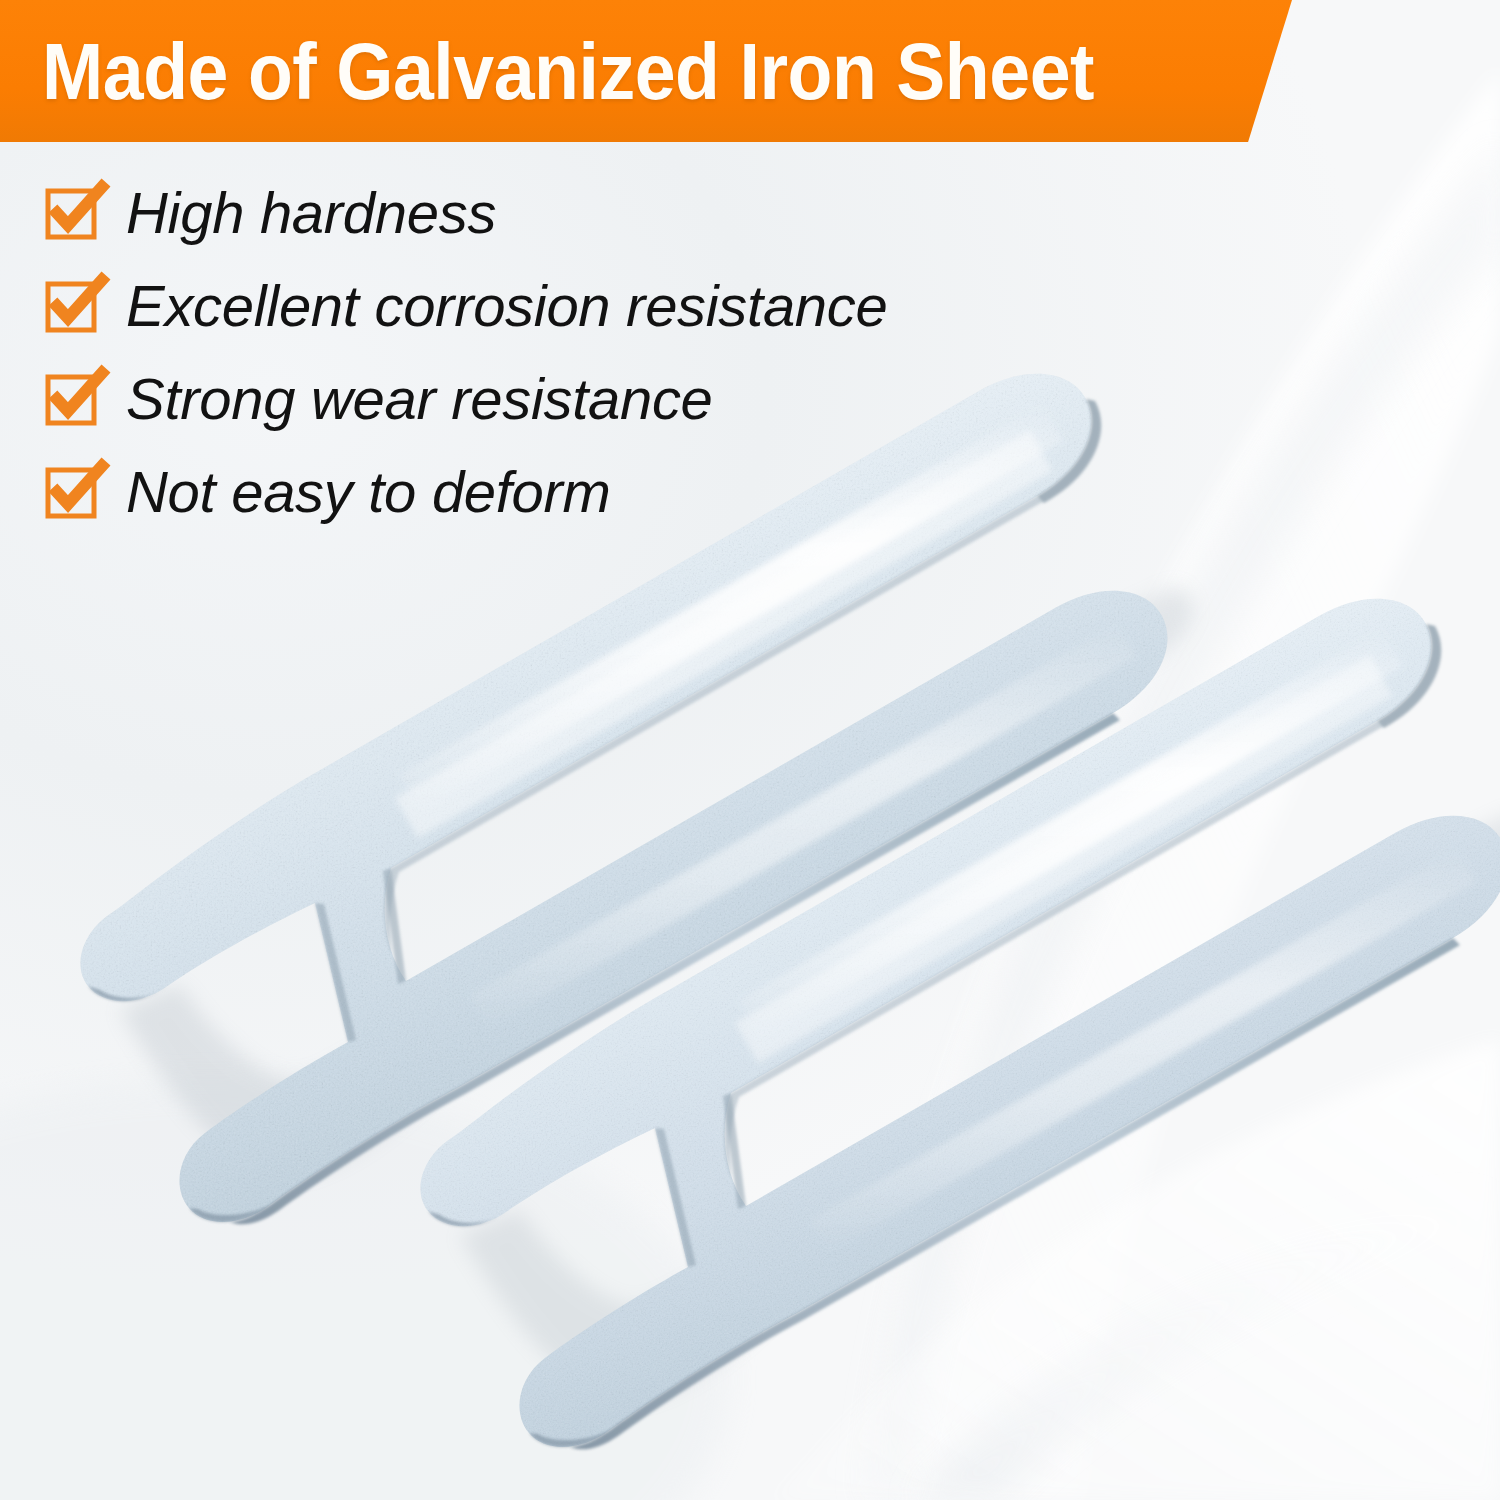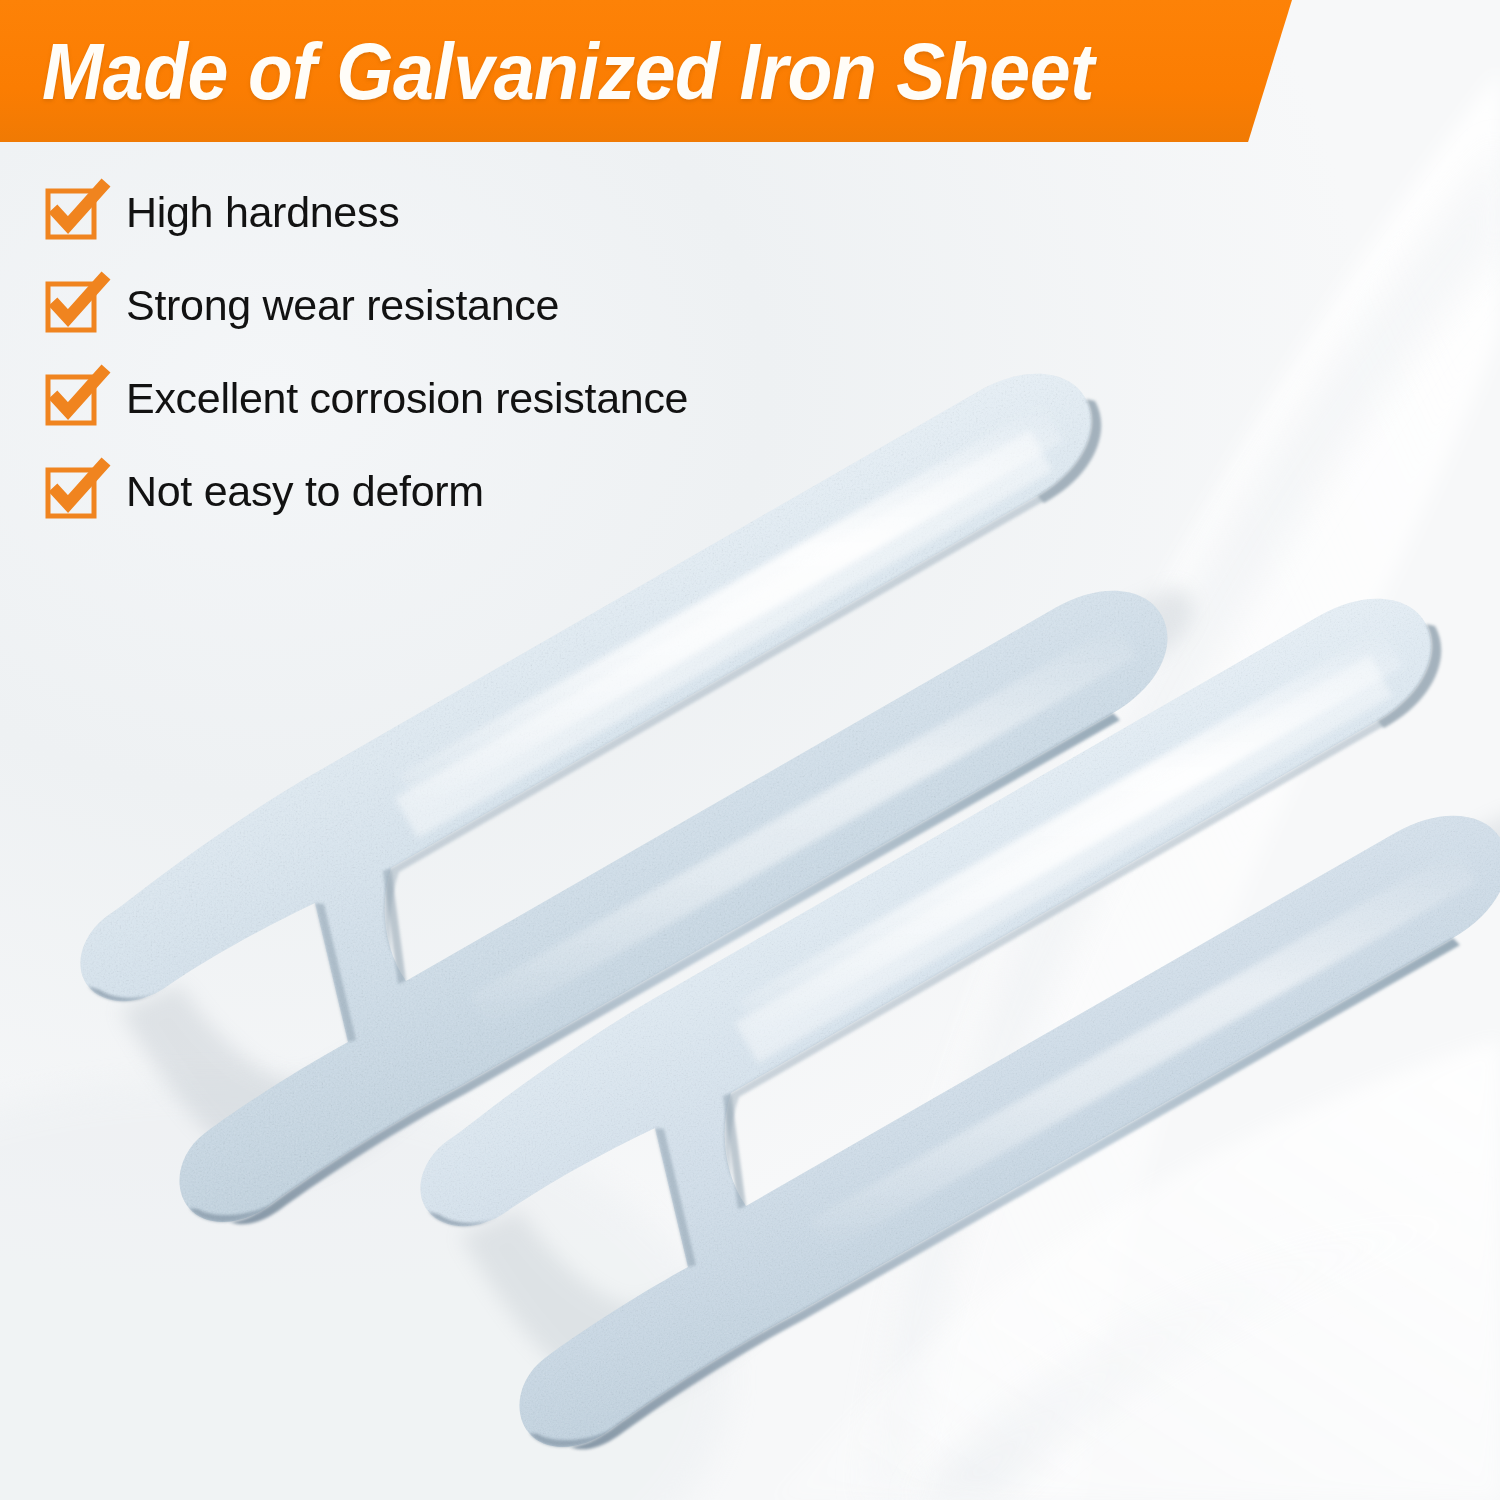--- a/index.html
+++ b/index.html
@@ -29,41 +29,41 @@
   }
   .banner-title{
     position:absolute;left:42px;top:50%;transform:translateY(-50%);
     color:#fffdf8;
     font-size:79px;line-height:1;
     font-weight:bold;
     letter-spacing:-0.5px;
     transform-origin:left center;
     white-space:nowrap;
     text-shadow:0 2px 4px rgba(150,80,10,.28);
-    font-style:italic;
   }
   .banner-title span{display:inline-block;transform:scaleX(.93);transform-origin:left center;}
 
   
   .features{
     position:absolute;left:48px;top:166px;width:980px;
   }
   .feature-row{
     display:flex;align-items:center;
     height:93px;
   }
   .cbox{
     position:relative;width:50px;height:50px;flex:0 0 50px;margin-right:28px;
   }
   .cbox svg{display:block;width:64px;height:64px;position:absolute;left:-4px;top:-11px;overflow:visible;}
   .feature-label{
-    font-size:43px;line-height:1;
+    font-size:58px;line-height:1;
     color:#121212;
     white-space:nowrap;
     letter-spacing:-0.3px;
+    font-style:italic;
   }
 
   
   .tools{position:absolute;left:0;top:0;width:1500px;height:1500px;}
   .tools svg{display:block;width:1500px;height:1500px;}
 </style>
 </head>
 <body>
 
 <div id="stage">
@@ -122,31 +122,31 @@
       <span class="feature-label">High hardness</span>
     </div>
 
     <div class="feature-row">
       <span class="cbox">
         <svg viewBox="0 0 64 64" aria-hidden="true">
           <rect x="4" y="14" width="46" height="46" fill="none" stroke="#f0841f" stroke-width="5"></rect>
           <path d="M13 36 L24 48 L58 10" fill="none" stroke="#f0841f" stroke-width="12" stroke-linecap="square" stroke-linejoin="miter"></path>
         </svg>
       </span>
-      <span class="feature-label">Strong wear resistance</span>
+      <span class="feature-label">Excellent corrosion resistance</span>
     </div>
 
     <div class="feature-row">
       <span class="cbox">
         <svg viewBox="0 0 64 64" aria-hidden="true">
           <rect x="4" y="14" width="46" height="46" fill="none" stroke="#f0841f" stroke-width="5"></rect>
           <path d="M13 36 L24 48 L58 10" fill="none" stroke="#f0841f" stroke-width="12" stroke-linecap="square" stroke-linejoin="miter"></path>
         </svg>
       </span>
-      <span class="feature-label">Excellent corrosion resistance</span>
+      <span class="feature-label">Strong wear resistance</span>
     </div>
 
     <div class="feature-row">
       <span class="cbox">
         <svg viewBox="0 0 64 64" aria-hidden="true">
           <rect x="4" y="14" width="46" height="46" fill="none" stroke="#f0841f" stroke-width="5"></rect>
           <path d="M13 36 L24 48 L58 10" fill="none" stroke="#f0841f" stroke-width="12" stroke-linecap="square" stroke-linejoin="miter"></path>
         </svg>
       </span>
       <span class="feature-label">Not easy to deform</span>

